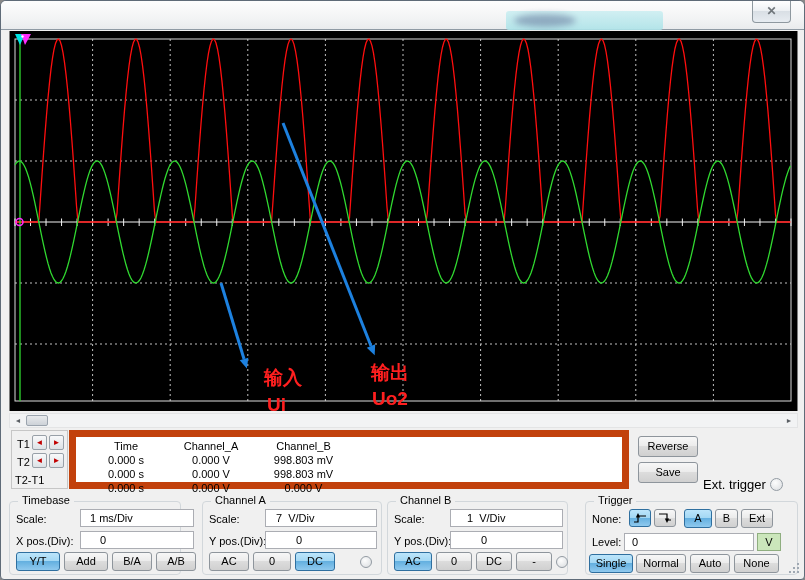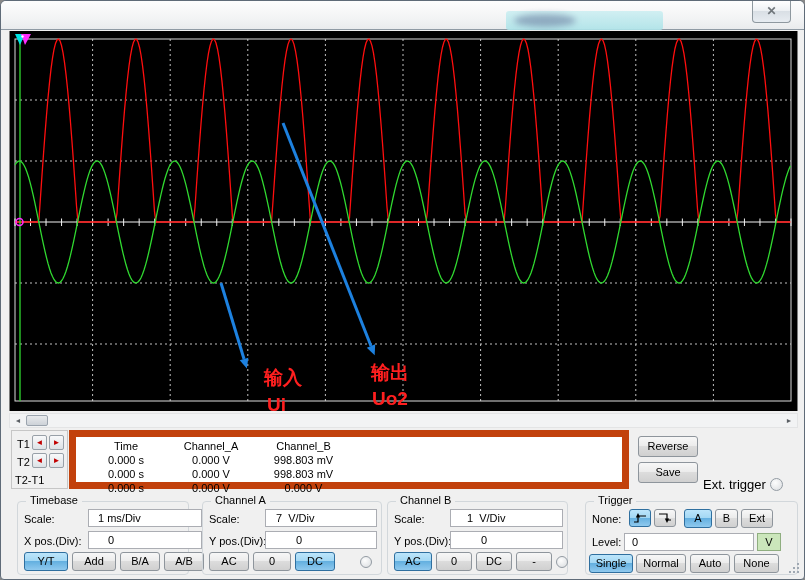--- a/index.html
+++ b/index.html
@@ -58,21 +58,21 @@
   #btn-reverse { left:637px; top:435px; width:60px; height:21px; line-height:19px; }
   #btn-save    { left:637px; top:461px; width:60px; height:21px; line-height:19px; }
   .ext-trig-label { position:absolute; left:702px; top:476px; font-size:13px; }
   .indicator { position:absolute; border-radius:50%; border:1px solid #939ba3;
     background:radial-gradient(circle at 40% 35%, #fdfdfd, #d9dcdf); }
   #ext-trig-ind { left:769px; top:477px; width:13px; height:13px; }
 
   
   .group { position:absolute; top:500px; height:74px; border:1px solid #d2d7db; border-radius:4px; }
   .group-title { position:absolute; top:-8px; left:8px; background:#f0f0f0; padding:0 4px; font-size:11px; }
-  #grp-timebase { left:16px;  width:172px;padding-left:6px; }
+  #grp-timebase { left:8px;  width:172px;padding-left:6px; }
   #grp-cha      { left:201px; width:180px; }
   #grp-chb      { left:386px; width:181px; }
   #grp-trigger  { left:584px; width:213px; }
   .fld-label { position:absolute; font-size:11px; }
   .fld { position:absolute; height:18px; background:#fff; border:1px solid #abadb3;
     font-size:11px; line-height:16px; white-space:pre; overflow:hidden; }
   .btn { position:absolute; height:19px; border:1px solid #8e959c; border-radius:3px;
     background:linear-gradient(#f7f7f7,#ebebeb 49%,#dcdcdc 50%,#d0d0d0);
     font-size:11px; line-height:17px; text-align:center; cursor:default; }
   .btn.sel { border-color:#2f6f9f;

